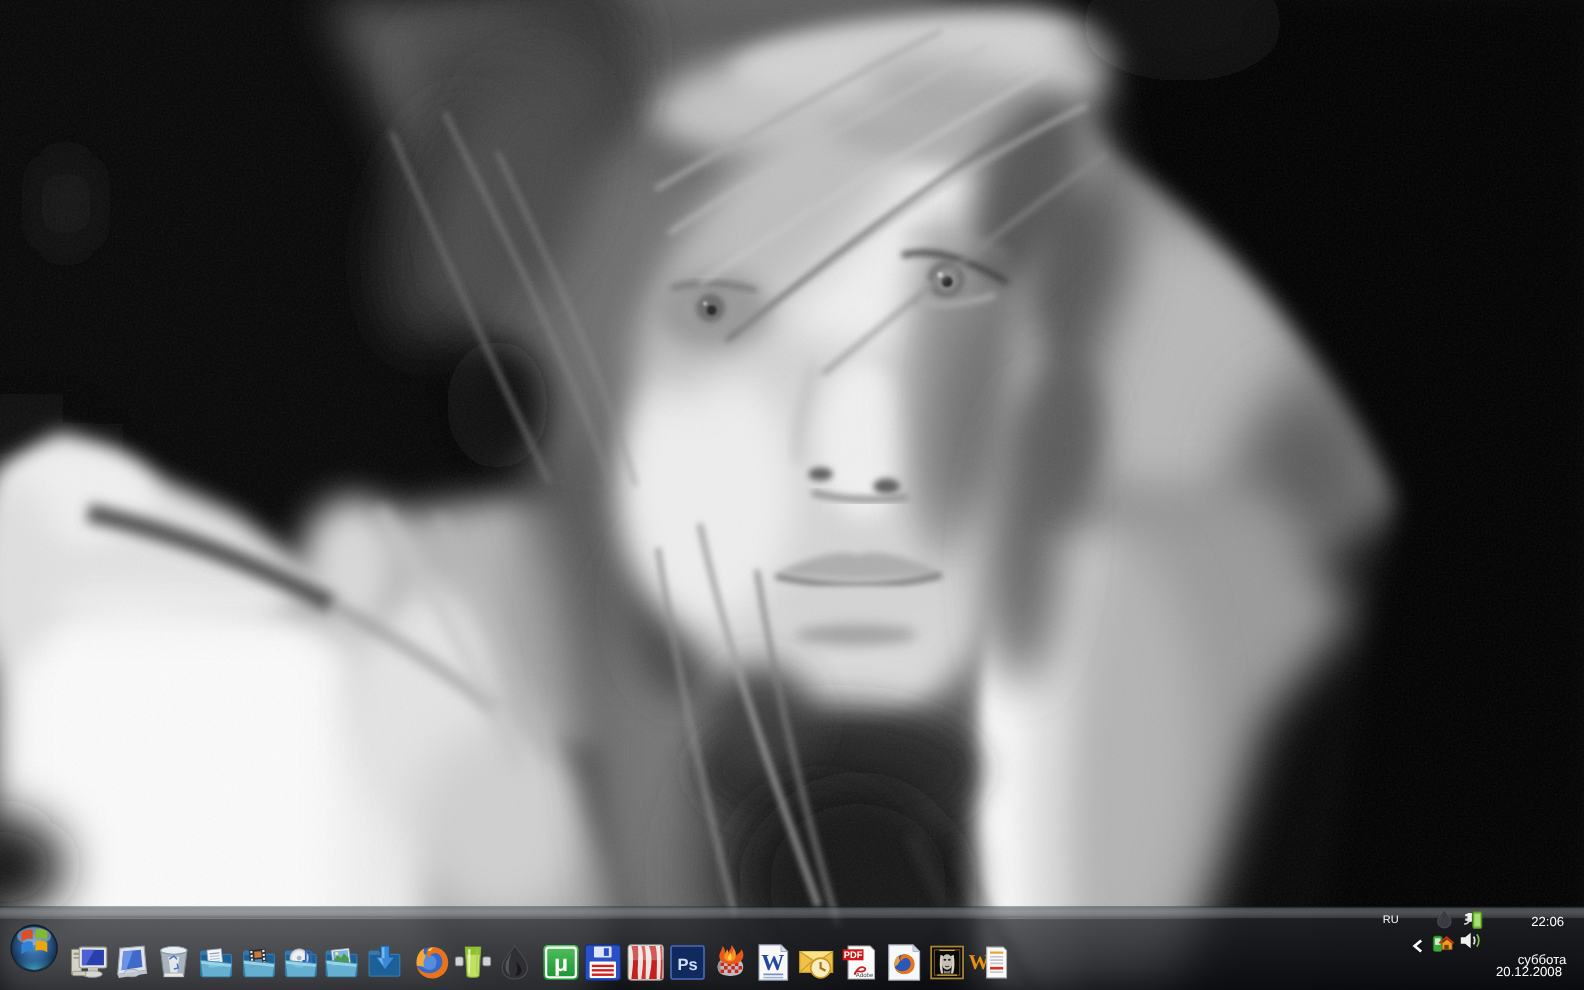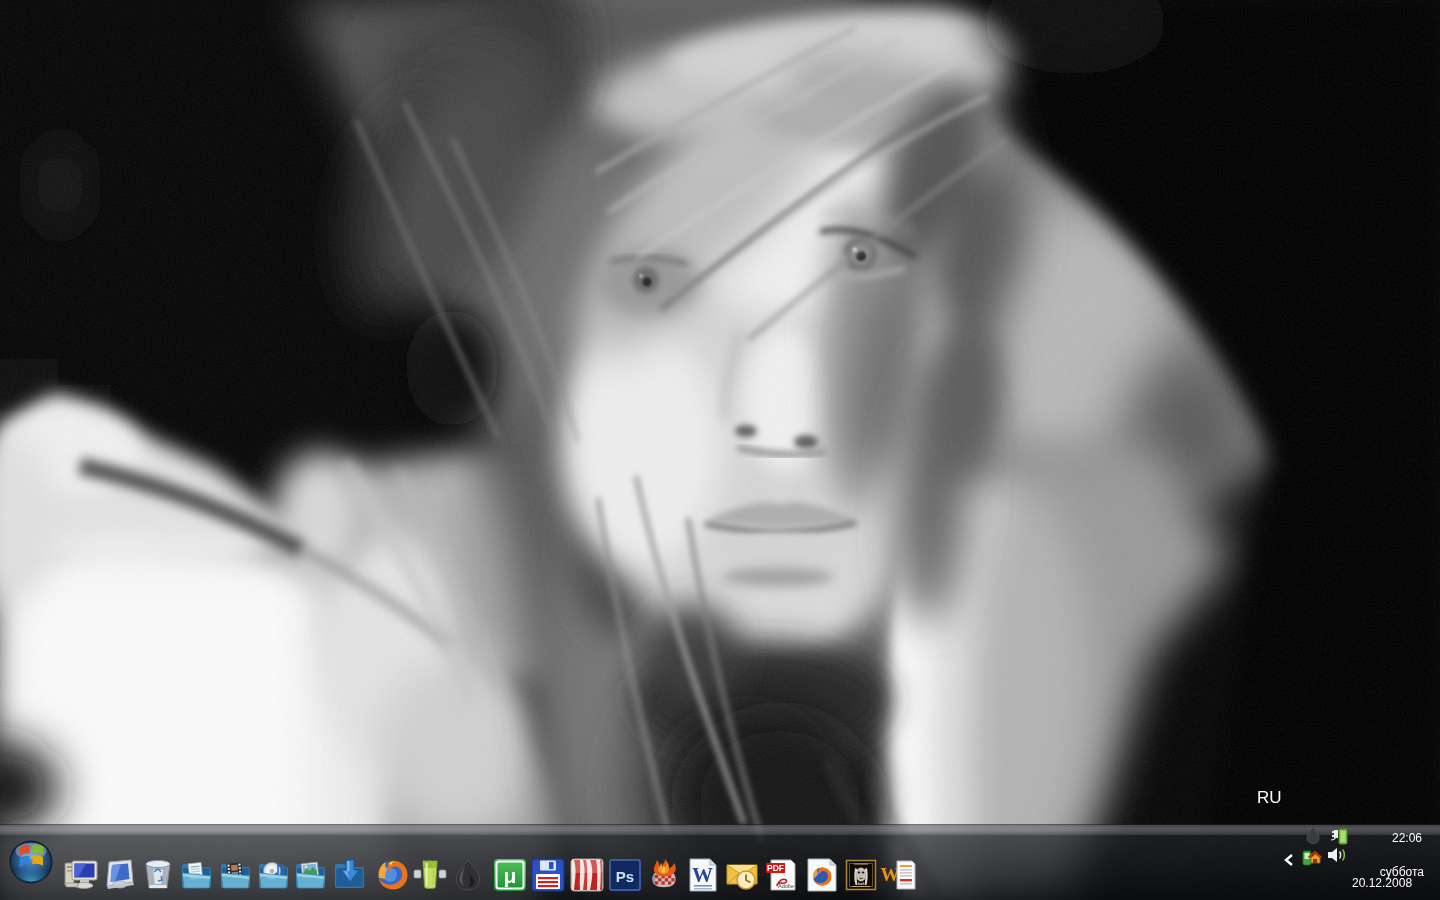--- a/index.html
+++ b/index.html
@@ -460,17 +460,17 @@
 <path d="M 6.5 9.5 L 13 4 L 19.5 9.5" stroke="#c83010" stroke-width="1.8" fill="none"></path>
 <rect x="11" y="11" width="4" height="4" fill="#7a3a10"></rect>
 </g>
 <g transform="translate(1327,22)">
 <path d="M 1 6 L 5 6 L 10 2 L 10 16 L 5 12 L 1 12 Z" fill="#f0f0f0"></path>
 <path d="M 12.5 5.5 C 14 7 14 11 12.5 12.5" stroke="#e8e8e8" stroke-width="1.6" fill="none"></path>
 <path d="M 15.5 3.5 C 18 6 18 12 15.5 14.5" stroke="#7ac142" stroke-width="1.6" fill="none"></path>
 </g>
 </svg>
 <div id="tray">
-<div class="trtxt" style="left:1257px;top:788px;font-size:17px;">RU</div>
+<div class="trtxt" style="left:1257px;top:831px;font-size:10px;">RU</div>
 <div class="trtxt" style="left:1358px;top:831px;width:64px;text-align:right;">22:06</div>
 <div class="trtxt" style="left:1356px;top:865px;width:68px;text-align:right;">суббота</div>
-<div class="trtxt" style="left:1352px;top:876px;width:76px;">20.12.2008</div>
+<div class="trtxt" style="left:1352px;top:876px;width:76px;text-align:center;">20.12.2008</div>
 </div>
 
 </body></html>

